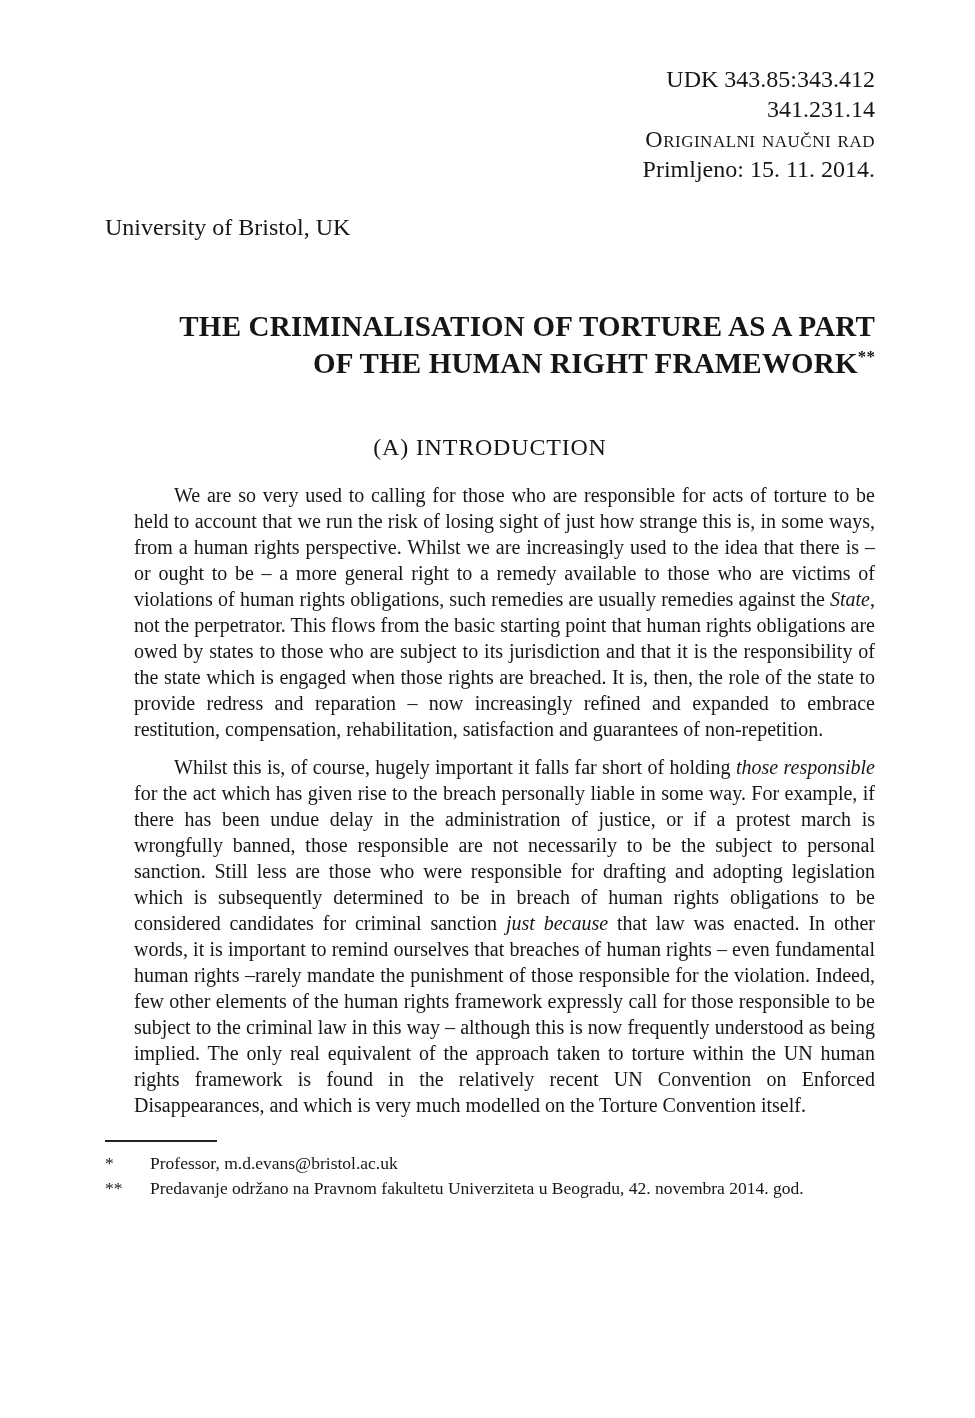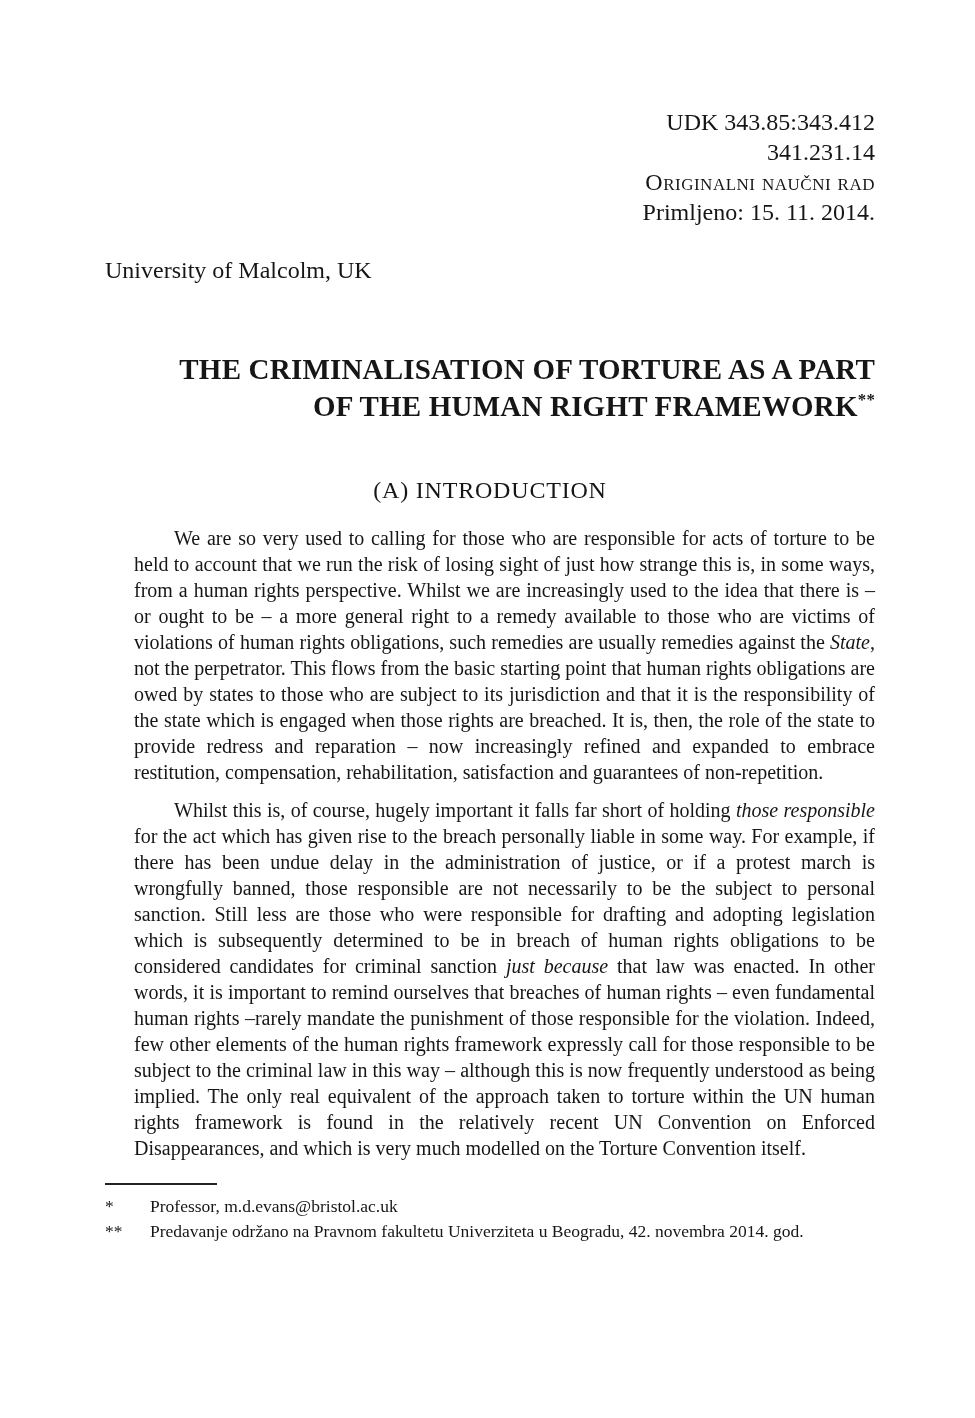--- a/index.html
+++ b/index.html
@@ -8,21 +8,21 @@
     position: relative;
     width: 975px;
     height: 1418px;
     margin: 0 auto;
     background: #ffffff;
     color: #161616;
     font-family: "Liberation Serif", "DejaVu Serif", serif;
     overflow: hidden;
   }
   .content {
-    padding: 107px 100px 0 105px; 
+    padding: 64px 100px 0 105px; 
   }
   
   .header-meta {
     text-align: right;
     font-size: 24px;
     line-height: 30px;
   }
   .header-meta .smallcaps {
     font-variant: small-caps;
     letter-spacing: 0.5px;
@@ -97,21 +97,21 @@
   <div class="content">
 
     <div class="header-meta">
       <div>UDK 343.85:343.412</div>
       <div>341.231.14</div>
       <div class="smallcaps">Originalni naučni rad</div>
       <div>Primljeno: 15. 11. 2014.</div>
     </div>
 
     <div class="author-block">
-      <div>University of Malcolm, UK</div>
+      <div>University of Bristol, UK</div>
     </div>
 
     <h1 class="article-title">
       <span>THE CRIMINALISATION OF TORTURE AS A PART</span><br>
       <span>OF THE HUMAN RIGHT FRAMEWORK</span><sup>**</sup>
     </h1>
 
     <h2 class="section-heading">(A) INTRODUCTION</h2>
 
     <div class="article-body">

